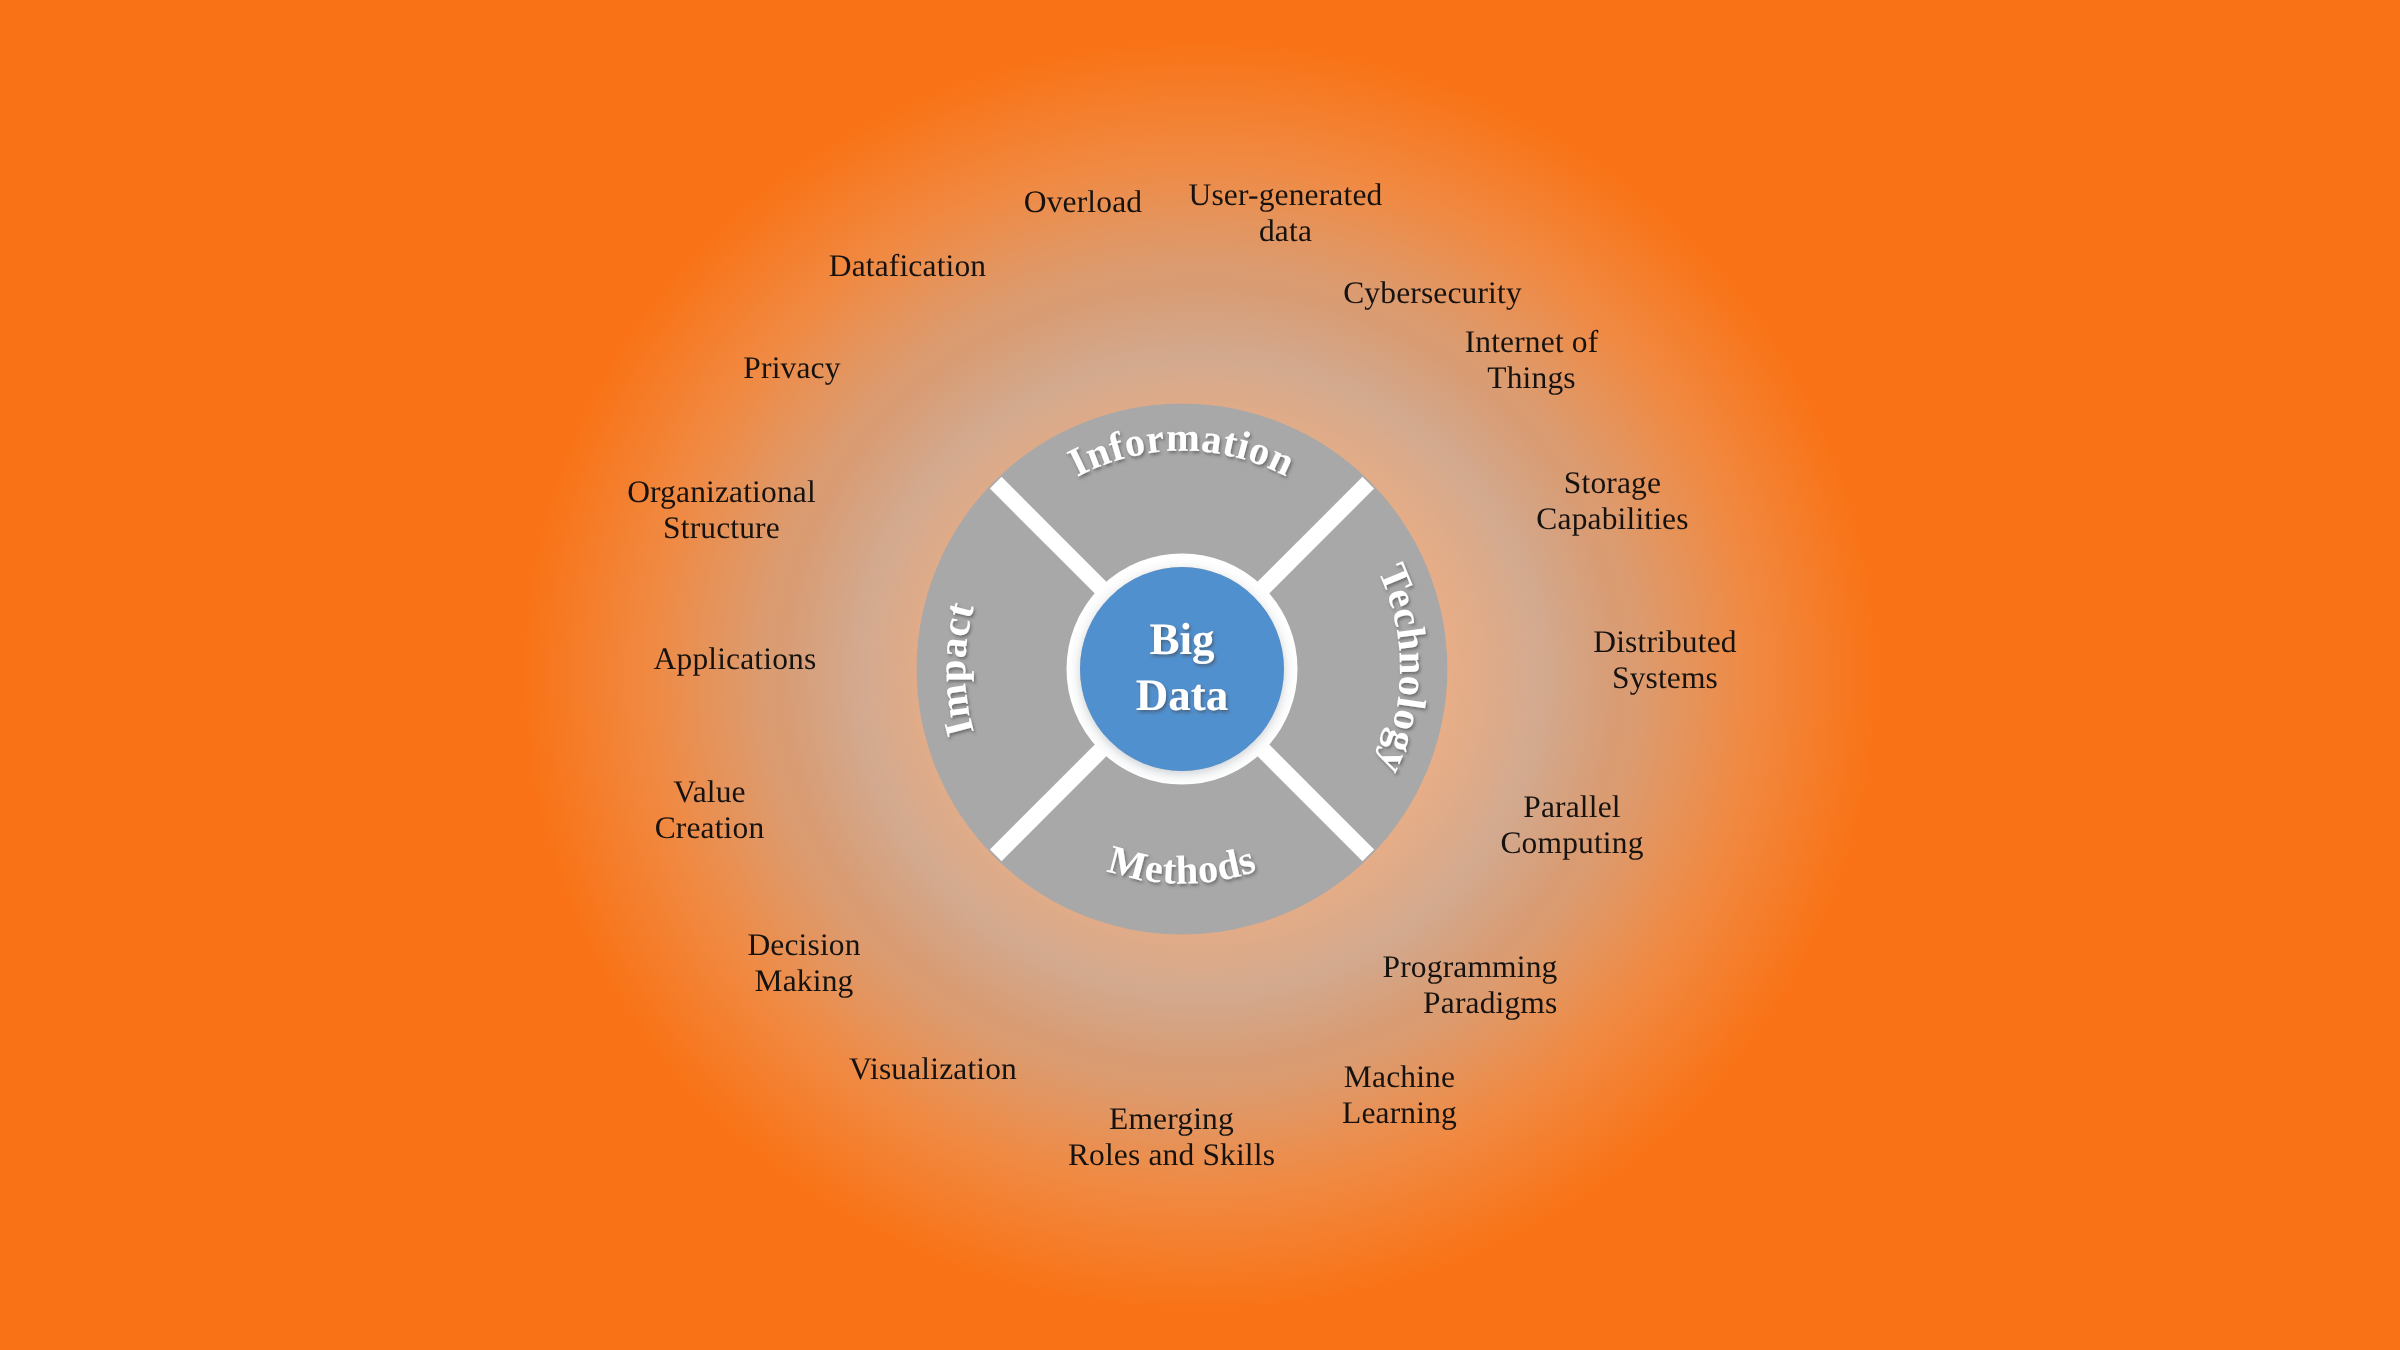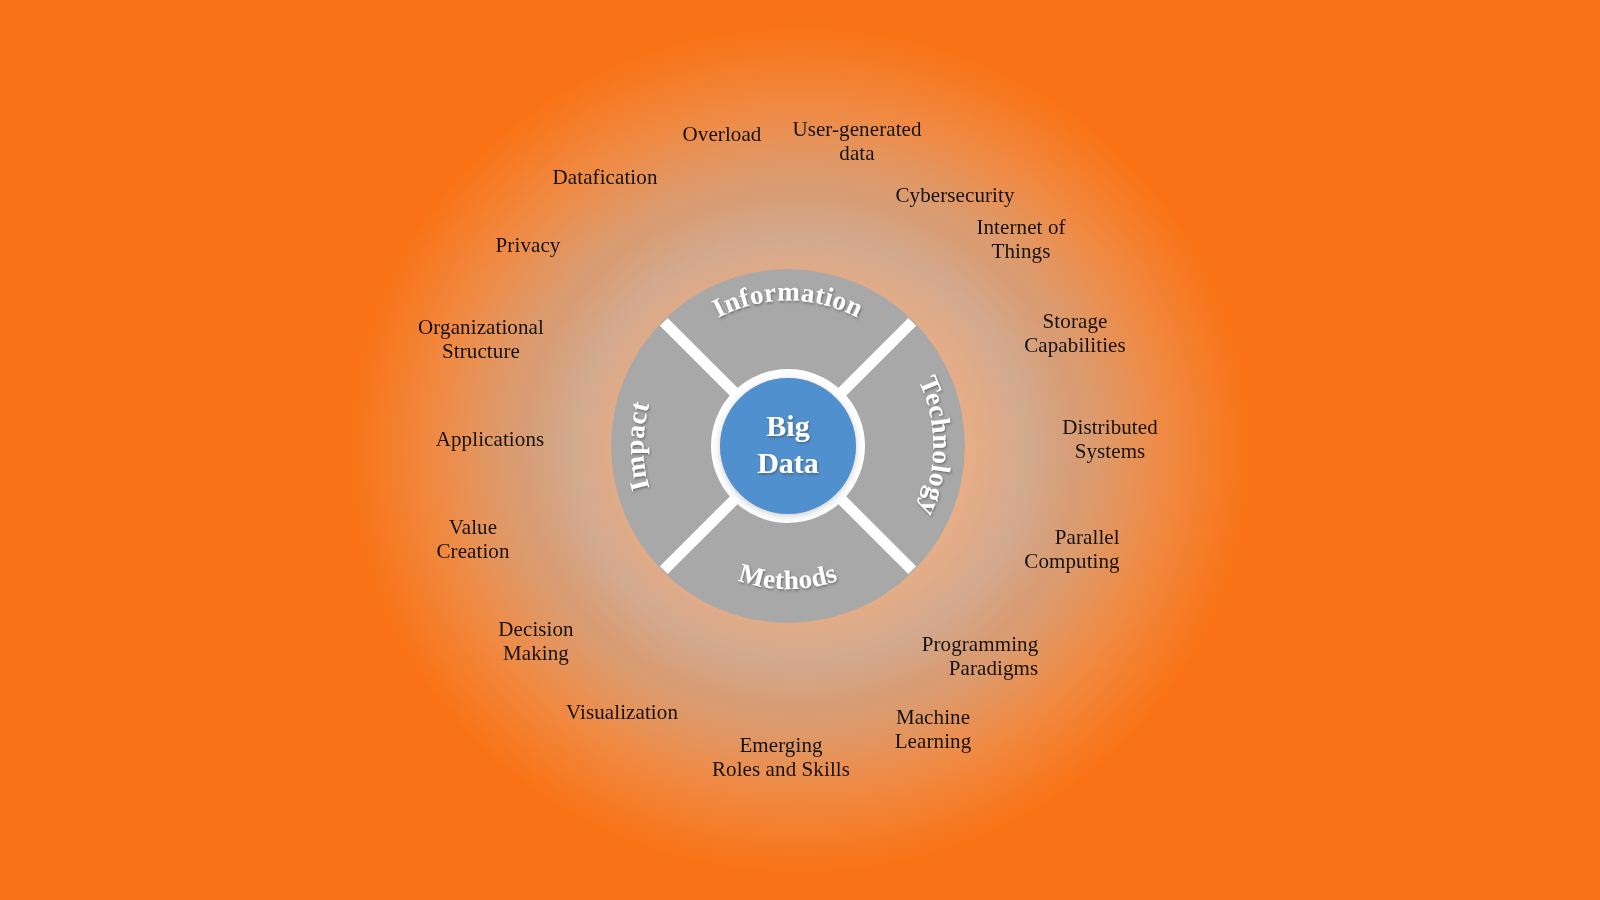--- a/index.html
+++ b/index.html
@@ -171,21 +171,21 @@
 Things</div>
       <div class="kw" style="left: 481px; top: 340px; text-align: center;">Organizational
 Structure</div>
       <div class="kw" style="left: 1075px; top: 334px;">Storage
 Capabilities</div>
       <div class="kw" style="left: 442px; top: 440px; margin-left: 48px;">Applications</div>
       <div class="kw" style="left: 1110px; top: 440px;">Distributed
 Systems</div>
       <div class="kw" style="left: 473px; top: 540px;">Value
 Creation</div>
-      <div class="kw" style="left: 1072px; top: 550px; text-align: right;">Parallel
+      <div class="kw" style="left: 1048px; top: 550px;">Parallel
 Computing</div>
       <div class="kw" style="left: 536px; top: 642px;">Decision
 Making</div>
       <div class="kw" style="left: 980px; top: 657px; text-align: right;">Programming
 Paradigms</div>
       <div class="kw" style="left: 622px; top: 713px;">Visualization</div>
       <div class="kw" style="left: 909px; top: 730px; margin-left: 24px;">Machine
 Learning</div>
       <div class="kw" style="left: 781px; top: 758px;">Emerging
 Roles and Skills</div>

